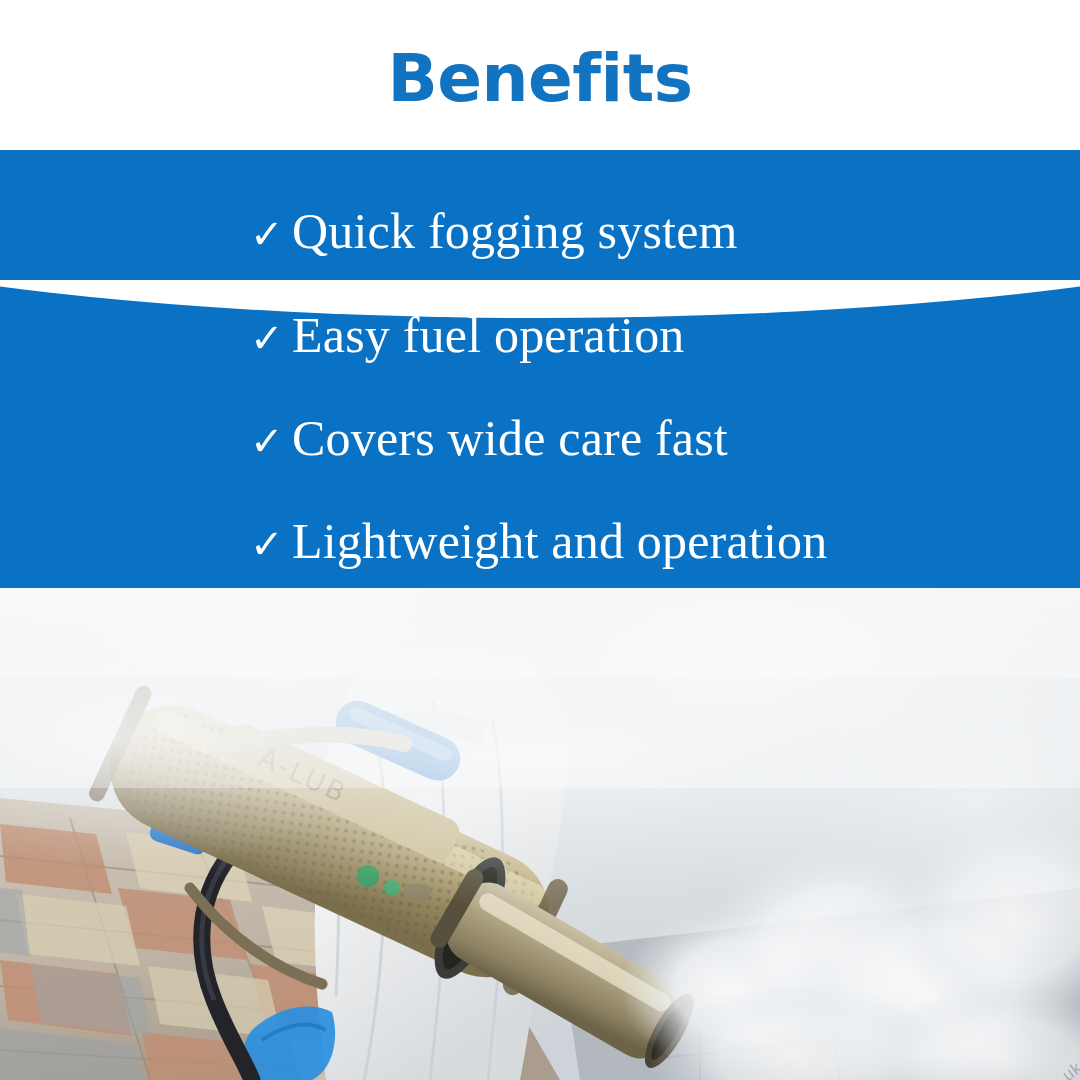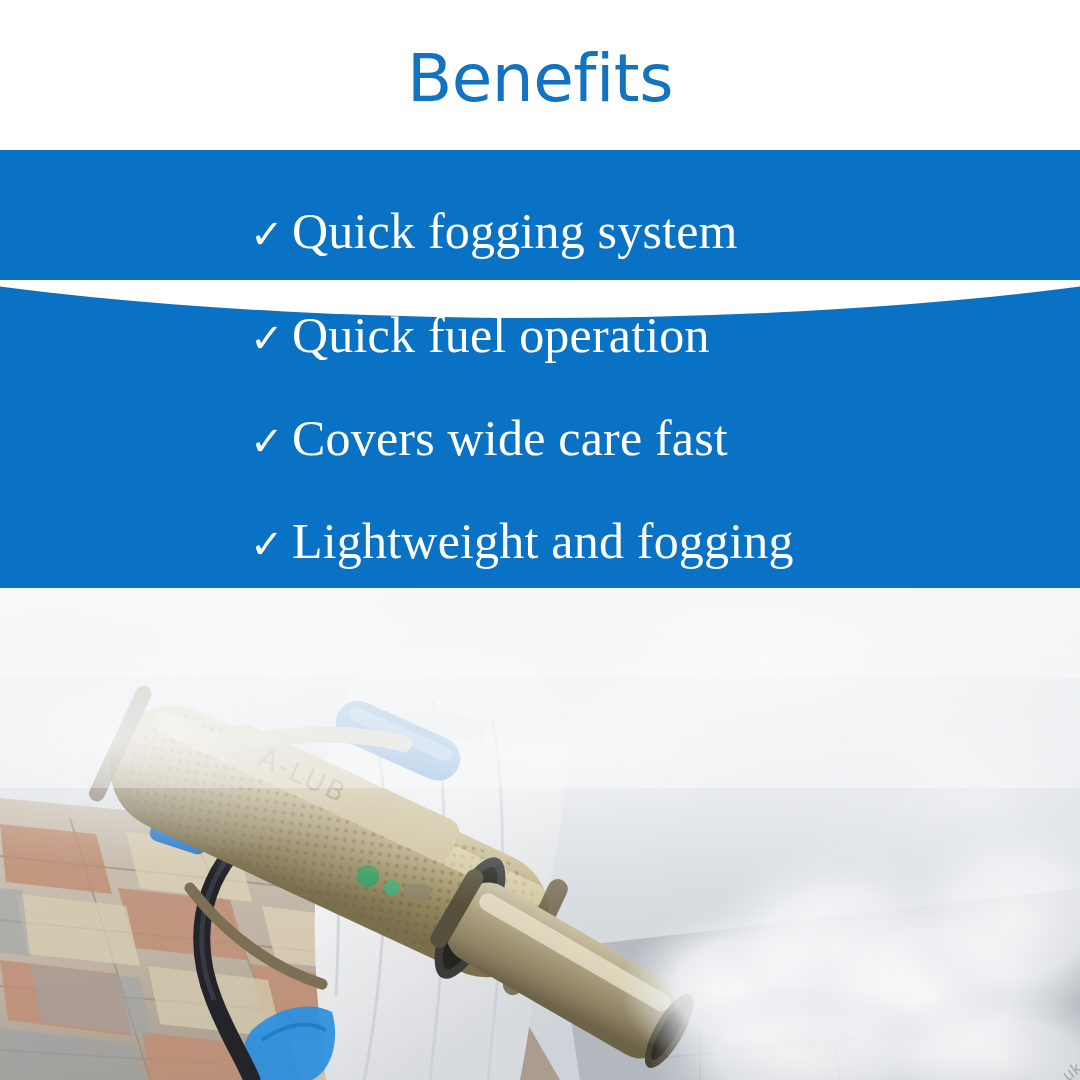--- a/index.html
+++ b/index.html
@@ -30,21 +30,21 @@
     width: 1080px;
     height: 150px;
     background: #ffffff;
     display: flex;
     align-items: center;
     justify-content: center;
     z-index: 5;
   }
   .page-title {
     font-family: "DejaVu Sans", sans-serif;
-    font-weight: normal;
+    font-weight: bold;
     font-size: 66px;
     letter-spacing: -0.5px;
     color: #1273c0;
     line-height: 1;
     margin-top: 8px;
   }
 
   
   .benefits-panel {
     position: absolute;
@@ -164,31 +164,31 @@
 
     <ul class="benefits-list">
 
       <li class="benefit-item">
         <span class="check-icon">✓</span>
         <span class="benefit-text">Quick fogging system</span>
       </li>
 
       <li class="benefit-item">
         <span class="check-icon">✓</span>
-        <span class="benefit-text">Quick fuel operation</span>
+        <span class="benefit-text">Easy fuel operation</span>
       </li>
 
       <li class="benefit-item">
         <span class="check-icon">✓</span>
         <span class="benefit-text">Covers wide care fast</span>
       </li>
 
       <li class="benefit-item">
         <span class="check-icon">✓</span>
-        <span class="benefit-text">Lightweight and fogging</span>
+        <span class="benefit-text">Lightweight and operation</span>
       </li>
 
     </ul>
   </div>
 
   <div class="photo">
     <svg width="1080" height="492" viewBox="0 0 1080 492">
       <defs>
         <linearGradient id="skyHaze" x1="0" y1="0" x2="0.25" y2="1">
           <stop offset="0%" stop-color="#f2f4f6"></stop>

